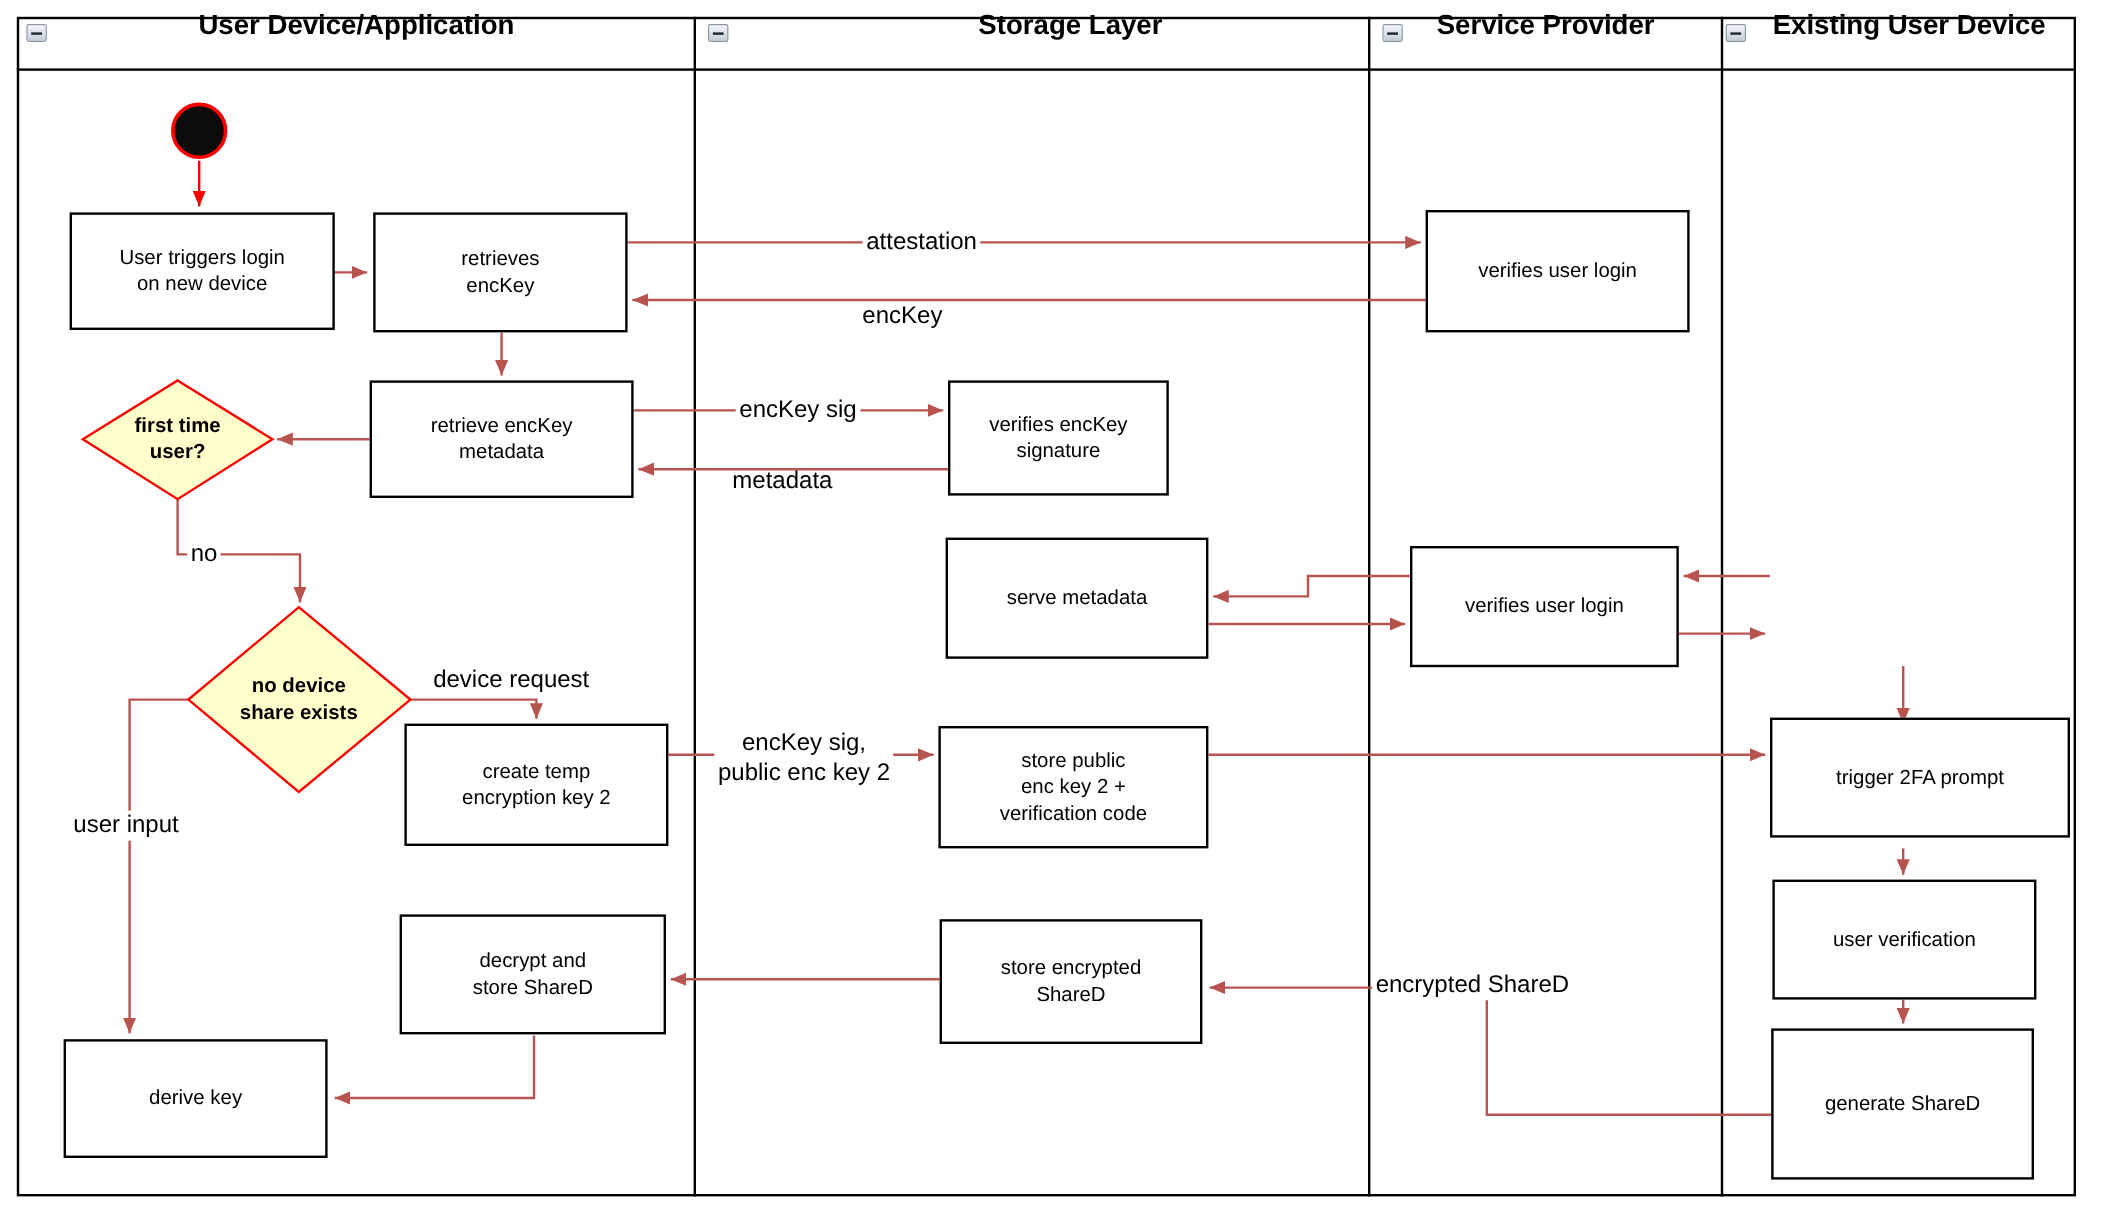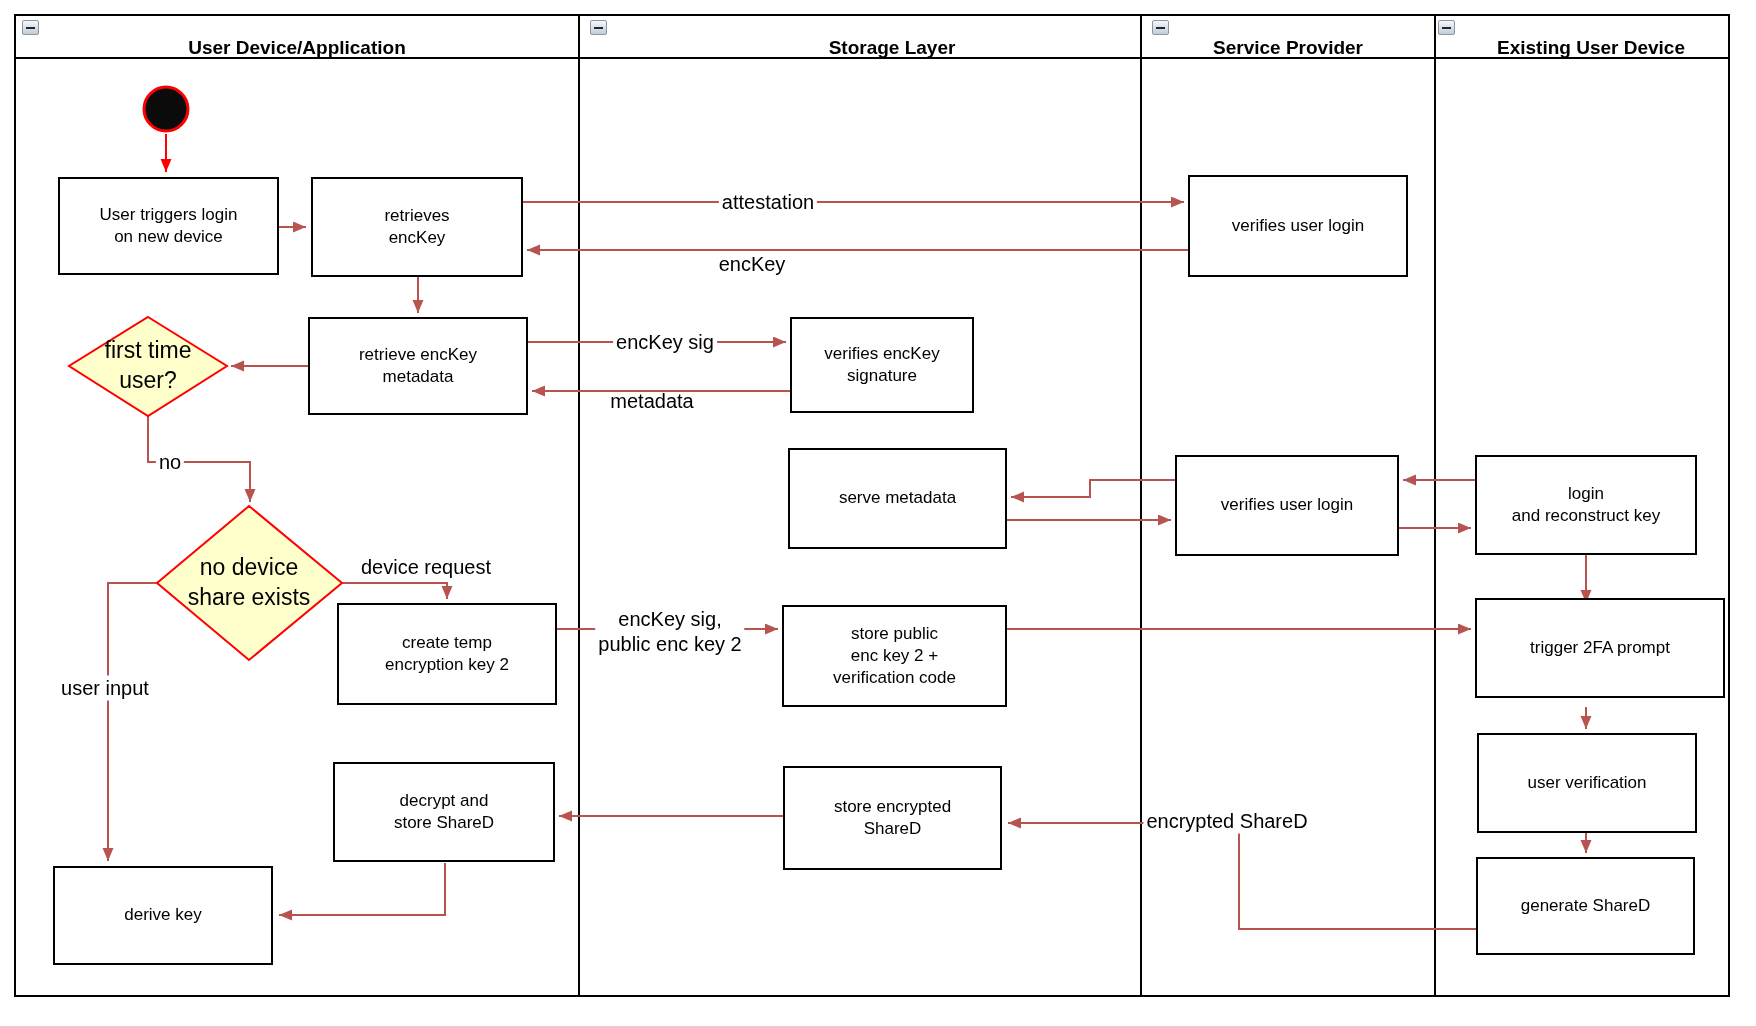--- a/index.html
+++ b/index.html
@@ -2,32 +2,32 @@
 <html><head>
 <meta charset="utf-8">
 <style>
   html,body{margin:0;padding:0;background:#ffffff;}
   .stage{position:relative;width:1756px;height:1026px;background:#fff;overflow:hidden;
          font-family:"Liberation Sans", sans-serif;color:#000;}
   .frame{position:absolute;left:14px;top:14px;width:1716px;height:983px;
          border:2px solid #000;box-sizing:border-box;background:#fff;z-index:1;}
   .vdiv{position:absolute;top:14px;height:983px;width:2px;background:#000;z-index:2;}
   .hline{position:absolute;left:14px;top:57px;width:1716px;height:2px;background:#000;z-index:2;}
-  .lane-title{position:absolute;top:28px;height:40px;display:flex;align-items:center;
-              justify-content:center;font-weight:bold;font-size:19px;z-index:3;}
+  .lane-title{position:absolute;top:0;height:40px;display:flex;align-items:center;
+              justify-content:center;font-weight:bold;font-size:23px;z-index:3;}
   .collapse{position:absolute;top:20px;width:17px;height:15px;box-sizing:border-box;
             border:1px solid #8a97a5;border-radius:2px;z-index:4;
             background:linear-gradient(#f4f7fa,#c3ccd6);display:flex;align-items:center;justify-content:center;}
   .collapse .bar{width:9px;height:2px;background:#1c2733;}
   .wires{position:absolute;left:0;top:0;z-index:5;}
   .node{position:absolute;border:2px solid #000;background:#fff;box-sizing:border-box;
         display:flex;align-items:center;justify-content:center;text-align:center;
         font-size:17px;line-height:1.3;white-space:pre-line;z-index:6;}
   .dlabel{position:absolute;display:flex;align-items:center;justify-content:center;
-          text-align:center;font-size:23px;line-height:1.3;white-space:pre-line;z-index:7;background:transparent;}
+          text-align:center;font-size:17px;line-height:1.3;white-space:pre-line;z-index:7;background:transparent;font-weight:bold;}
   .elabel{position:absolute;font-size:20px;line-height:1.25;text-align:center;
           white-space:pre-line;z-index:8;transform:translate(-50%,-50%);}
   .elabel.bg{background:#fff;padding:0 3px;}
 </style>
 </head>
 <body>
 
 <div class="stage">
 
   <div class="frame"></div>
@@ -110,25 +110,23 @@
   <div class="node" style="left:790px;top:317px;width:184px;height:96px">verifies encKey
 signature</div>
   <div class="node" style="left:788px;top:448px;width:219px;height:101px">serve metadata</div>
   <div class="node" style="left:782px;top:605px;width:225px;height:102px">store public
 enc key 2 +
 verification code</div>
   <div class="node" style="left:783px;top:766px;width:219px;height:104px">store encrypted
 ShareD</div>
   <div class="node" style="left:1188px;top:175px;width:220px;height:102px">verifies user login</div>
   <div class="node" style="left:1175px;top:455px;width:224px;height:101px">verifies user login</div>
-  <div class="node" style="left:1475px;top:455px;width:222px;height:100px">login
-and reconstruct key</div>
   <div class="node" style="left:1475px;top:598px;width:250px;height:100px">trigger 2FA prompt</div>
   <div class="node" style="left:1477px;top:733px;width:220px;height:100px">user verification</div>
-  <div class="node" style="left:1476px;top:857px;width:219px;height:98px">generate ShareD</div>
+  <div class="node" style="left:1476px;top:857px;width:219px;height:126px">generate ShareD</div>
 
   <div class="dlabel" style="left:68px;top:326px;width:160px;height:80px">first time
 user?</div>
   <div class="dlabel" style="left:159px;top:543px;width:180px;height:80px">no device
 share exists</div>
 
   <div class="elabel bg" style="left:768px;top:202px">attestation</div>
   <div class="elabel" style="left:752px;top:264px">encKey</div>
   <div class="elabel bg" style="left:665px;top:342px">encKey sig</div>
   <div class="elabel" style="left:652px;top:401px">metadata</div>

